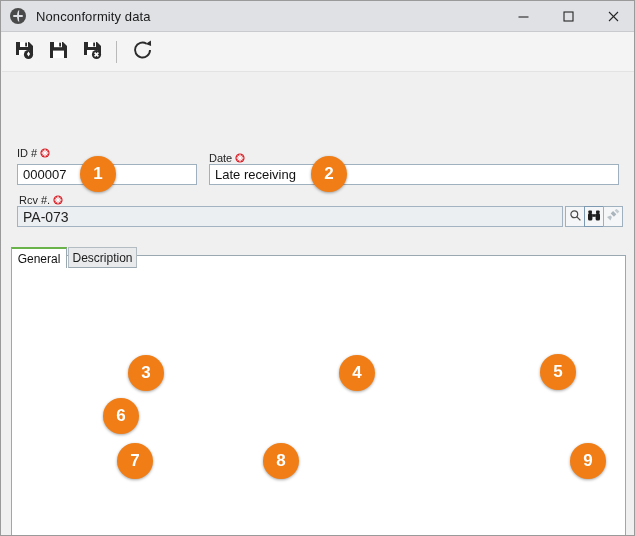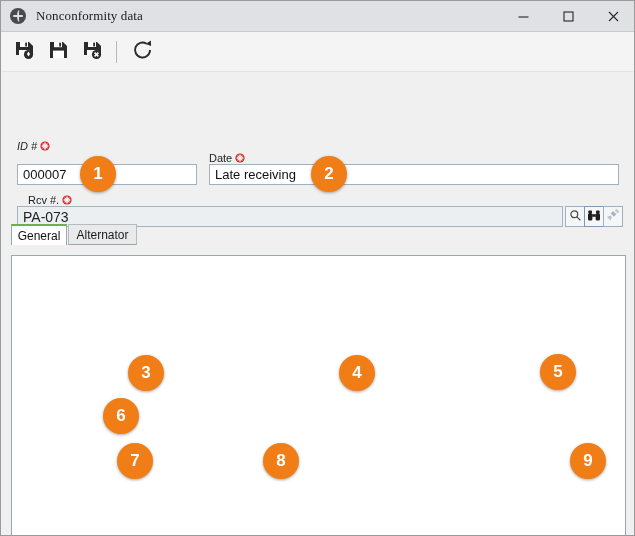--- a/index.html
+++ b/index.html
@@ -56,21 +56,20 @@
     width: 3px; height: 12px;
     background: transparent;
     border-left: 2px solid #dfe1e5;
     border-radius: 50%;
   }
   .title-text {
     margin-left: 10px;
     font-size: 13px;
     color: #1b1b1b;
     letter-spacing: .1px;
-    font-family: Liberation Serif, serif;
   }
   .win-buttons {
     margin-left: auto;
     display: flex;
     height: 31px;
   }
   .win-btn {
     width: 45px;
     height: 31px;
     display: flex;
@@ -157,21 +156,21 @@
     background: #f5f6f7;
     display: flex;
     align-items: center;
     justify-content: center;
   }
   .sqbtn.plain { border: 1px solid #b6bec5; background: #f7f8f9; }
 
   
   .tabstrip {
     position: absolute;
-    left: 9px; top: 152px;
+    left: 9px; top: 175px;
     width: 615px;
     height: 21px;
     text-align: right;
   }
   .tab {
     position: absolute;
     top: 0;
     height: 21px;
     box-sizing: border-box;
     font-size: 12px;
@@ -294,21 +293,21 @@
         <svg width="24" height="24" viewBox="0 0 24 24">
           <path d="M19 12 a7.5 7.5 0 1 1 -3.4 -6.3" fill="none" stroke="#2b2b2b" stroke-width="1.9"></path>
           <polygon points="19.9,2.4 20.1,7.9 14.6,6.1" fill="#2b2b2b"></polygon>
         </svg>
       </span>
     </div>
   </div>
 
   <div class="form">
 
-    <div class="fld-label" style="left:15px; top:68px;font-style:italic;">
+    <div class="fld-label" style="left:15px; top:75px;">
       <span>ID #</span><span class="req"><svg width="10" height="10" viewBox="0 0 10 10">
             <circle cx="5" cy="5" r="4.6" fill="#d81f26"></circle>
             <line x1="5" y1="1.6" x2="5" y2="8.4" stroke="#fff" stroke-width="1.5"></line>
             <line x1="1.6" y1="5" x2="8.4" y2="5" stroke="#fff" stroke-width="1.5"></line>
             <line x1="2.6" y1="2.6" x2="7.4" y2="7.4" stroke="#fff" stroke-width="1.1"></line>
             <line x1="7.4" y1="2.6" x2="2.6" y2="7.4" stroke="#fff" stroke-width="1.1"></line>
           </svg></span>
     </div>
     <div class="input" style="left:15px; top:92px; width:180px; height:21px;">000007</div>
 
@@ -316,21 +315,21 @@
       <span>Date</span><span class="req"><svg width="10" height="10" viewBox="0 0 10 10">
             <circle cx="5" cy="5" r="4.6" fill="#d81f26"></circle>
             <line x1="5" y1="1.6" x2="5" y2="8.4" stroke="#fff" stroke-width="1.5"></line>
             <line x1="1.6" y1="5" x2="8.4" y2="5" stroke="#fff" stroke-width="1.5"></line>
             <line x1="2.6" y1="2.6" x2="7.4" y2="7.4" stroke="#fff" stroke-width="1.1"></line>
             <line x1="7.4" y1="2.6" x2="2.6" y2="7.4" stroke="#fff" stroke-width="1.1"></line>
           </svg></span>
     </div>
     <div class="input" style="left:207px; top:92px; width:410px; height:21px;">Late receiving</div>
 
-    <div class="fld-label" style="left:26px; top:122px;">
+    <div class="fld-label" style="left:17px; top:122px;">
       <span>Rcv #.</span><span class="req"><svg width="10" height="10" viewBox="0 0 10 10">
             <circle cx="5" cy="5" r="4.6" fill="#d81f26"></circle>
             <line x1="5" y1="1.6" x2="5" y2="8.4" stroke="#fff" stroke-width="1.5"></line>
             <line x1="1.6" y1="5" x2="8.4" y2="5" stroke="#fff" stroke-width="1.5"></line>
             <line x1="2.6" y1="2.6" x2="7.4" y2="7.4" stroke="#fff" stroke-width="1.1"></line>
             <line x1="7.4" y1="2.6" x2="2.6" y2="7.4" stroke="#fff" stroke-width="1.1"></line>
           </svg></span>
     </div>
     <div class="input ro" style="left:15px; top:134px; width:546px; height:21px; font-size:14px;">PA-073</div>
     <div class="sqbtn" style="left:563px; top:134px; width:20px; height:21px;">
@@ -361,21 +360,21 @@
         </svg>
       </span>
     </div>
 
     <div class="tabpanel"></div>
     <div class="tabstrip">
       <div class="tab active" style="left:0; width:56px;">
         <span>General</span>
       </div>
       <div class="tab inactive" style="left:57px; width:69px;">
-        <span>Alternator</span>
+        <span>Description</span>
       </div>
     </div>
 
     <div class="fld-label" style="left:25px; top:196px;">Item</div>
     <div class="input ro" style="left:25px; top:208px; width:410px; height:21px;">9082021 - Alternator support</div>
 
     <div class="fld-label" style="left:443px; top:196px;">Revision</div>
     <div class="input ro" style="left:443px; top:208px; width:164px; height:21px;">0</div>
 
     <div class="fld-label" style="left:25px; top:240px;">Supplier</div>

